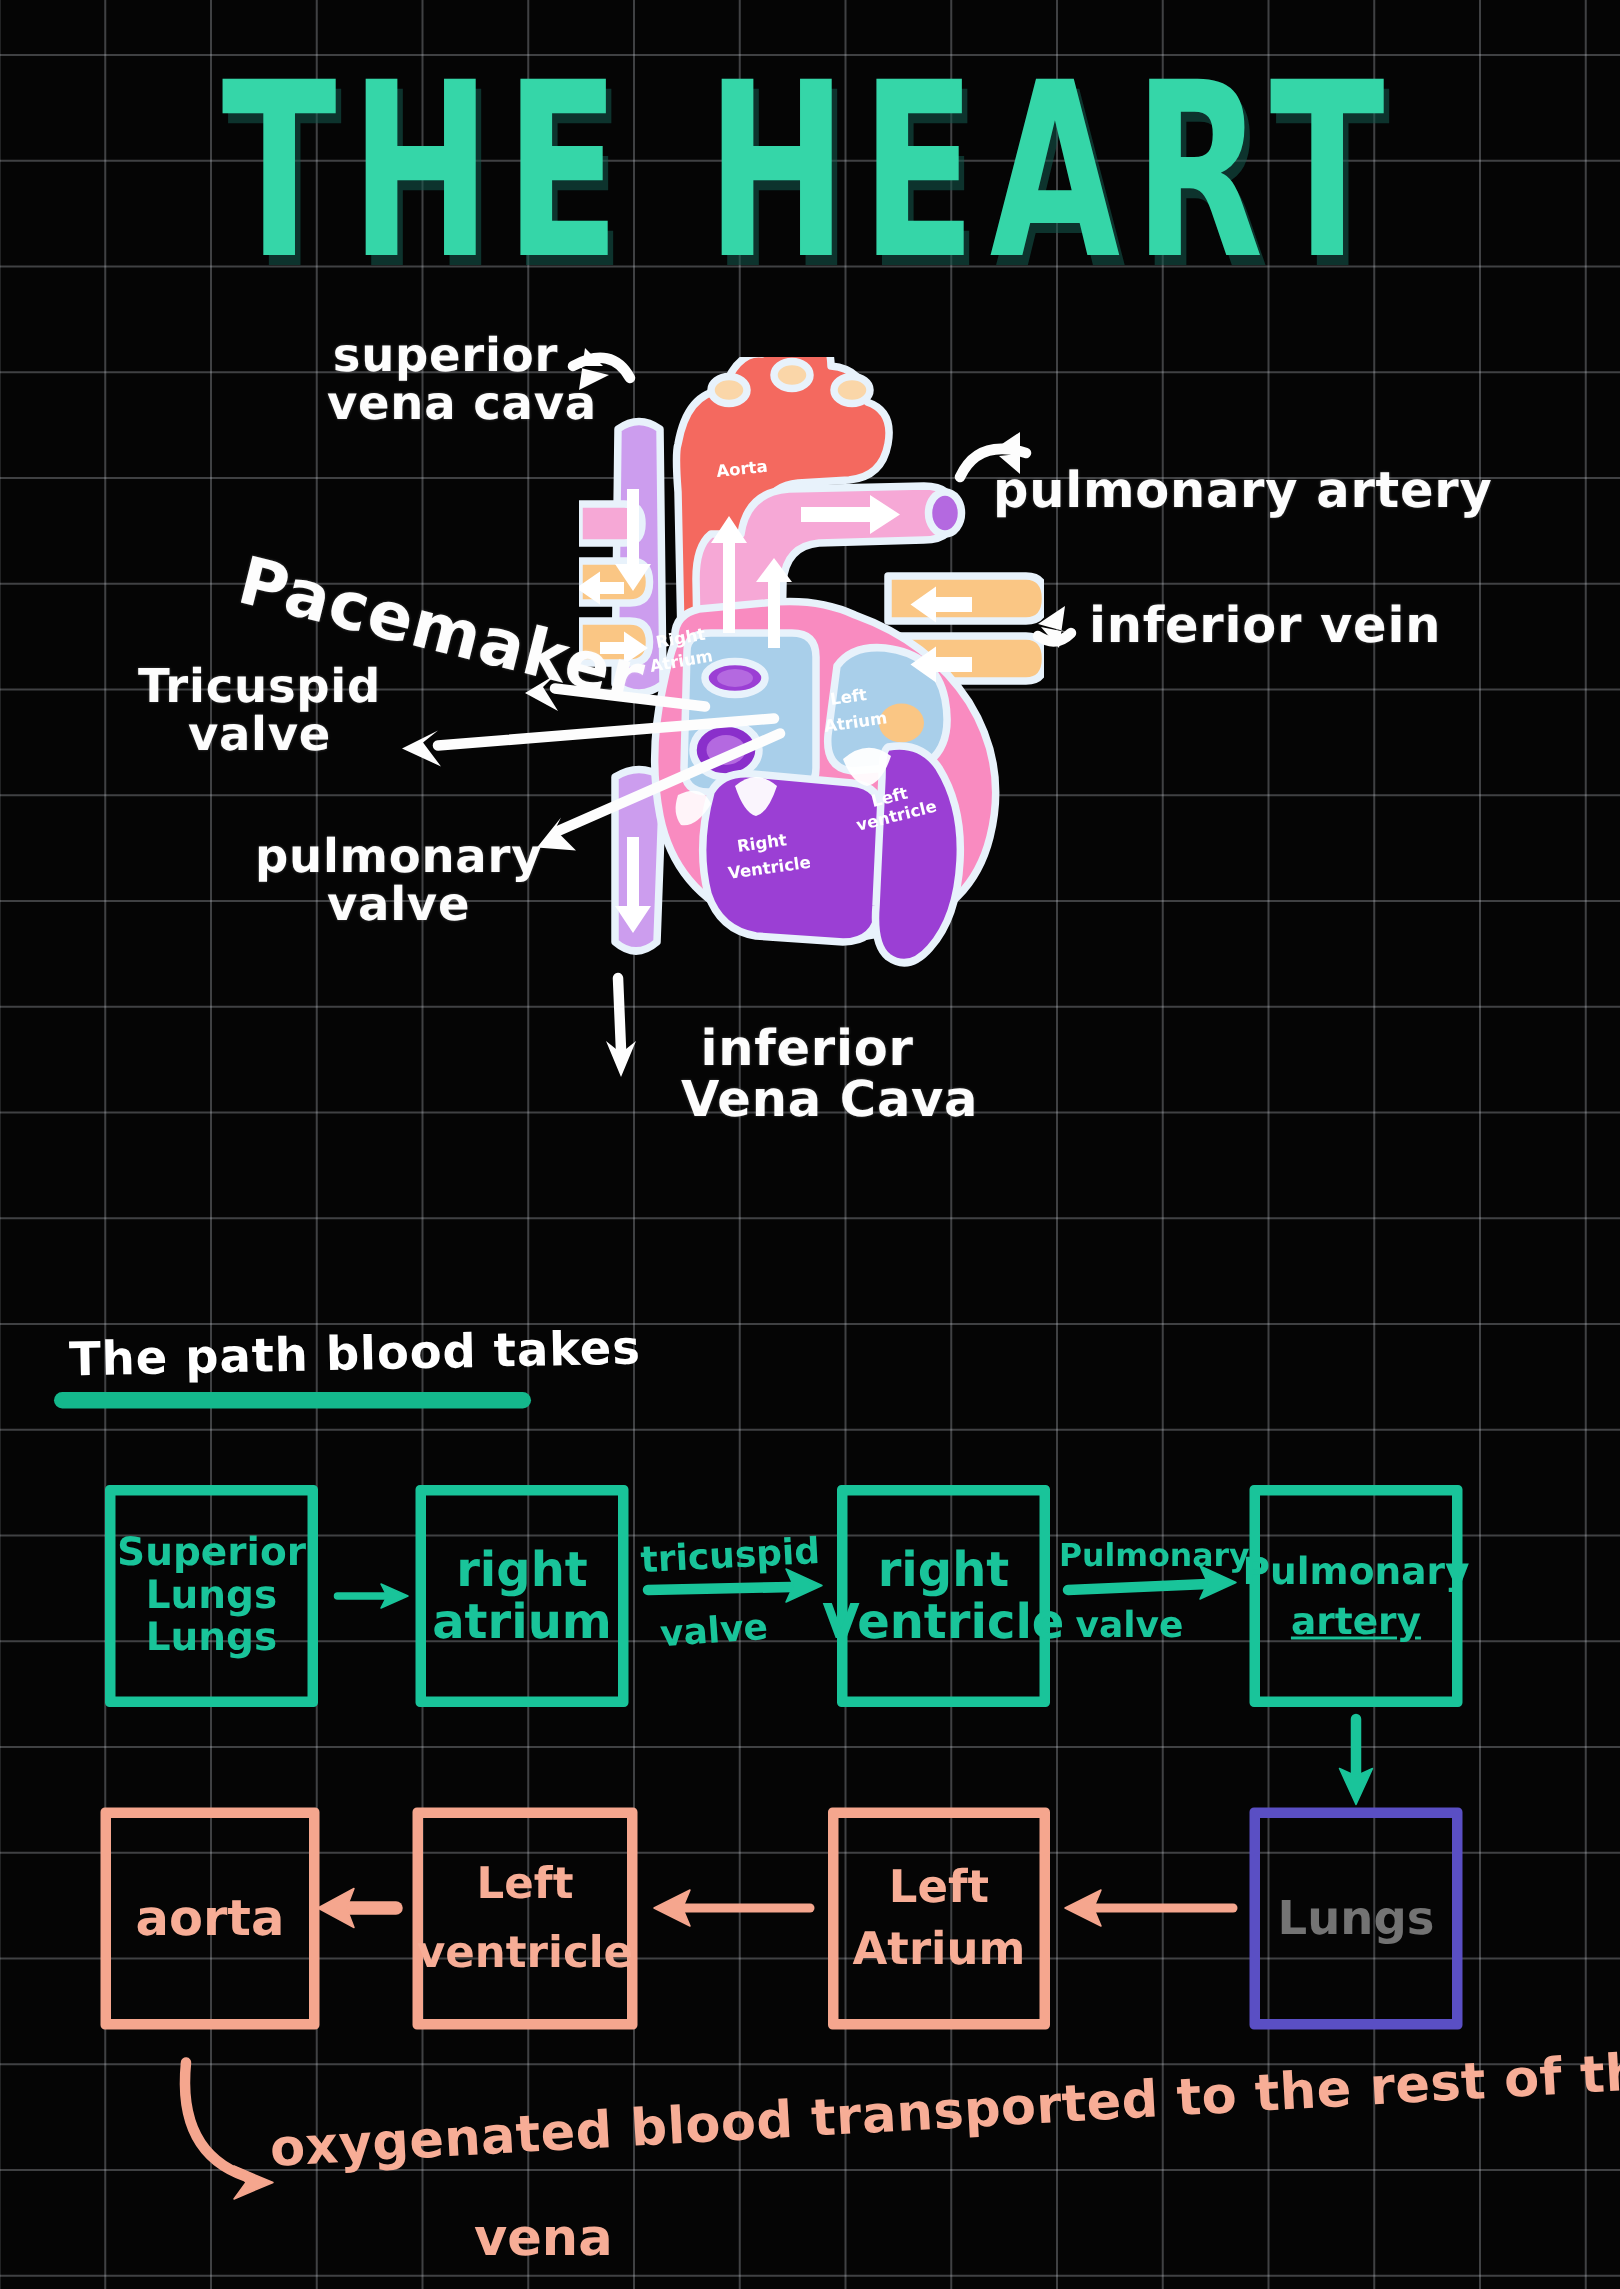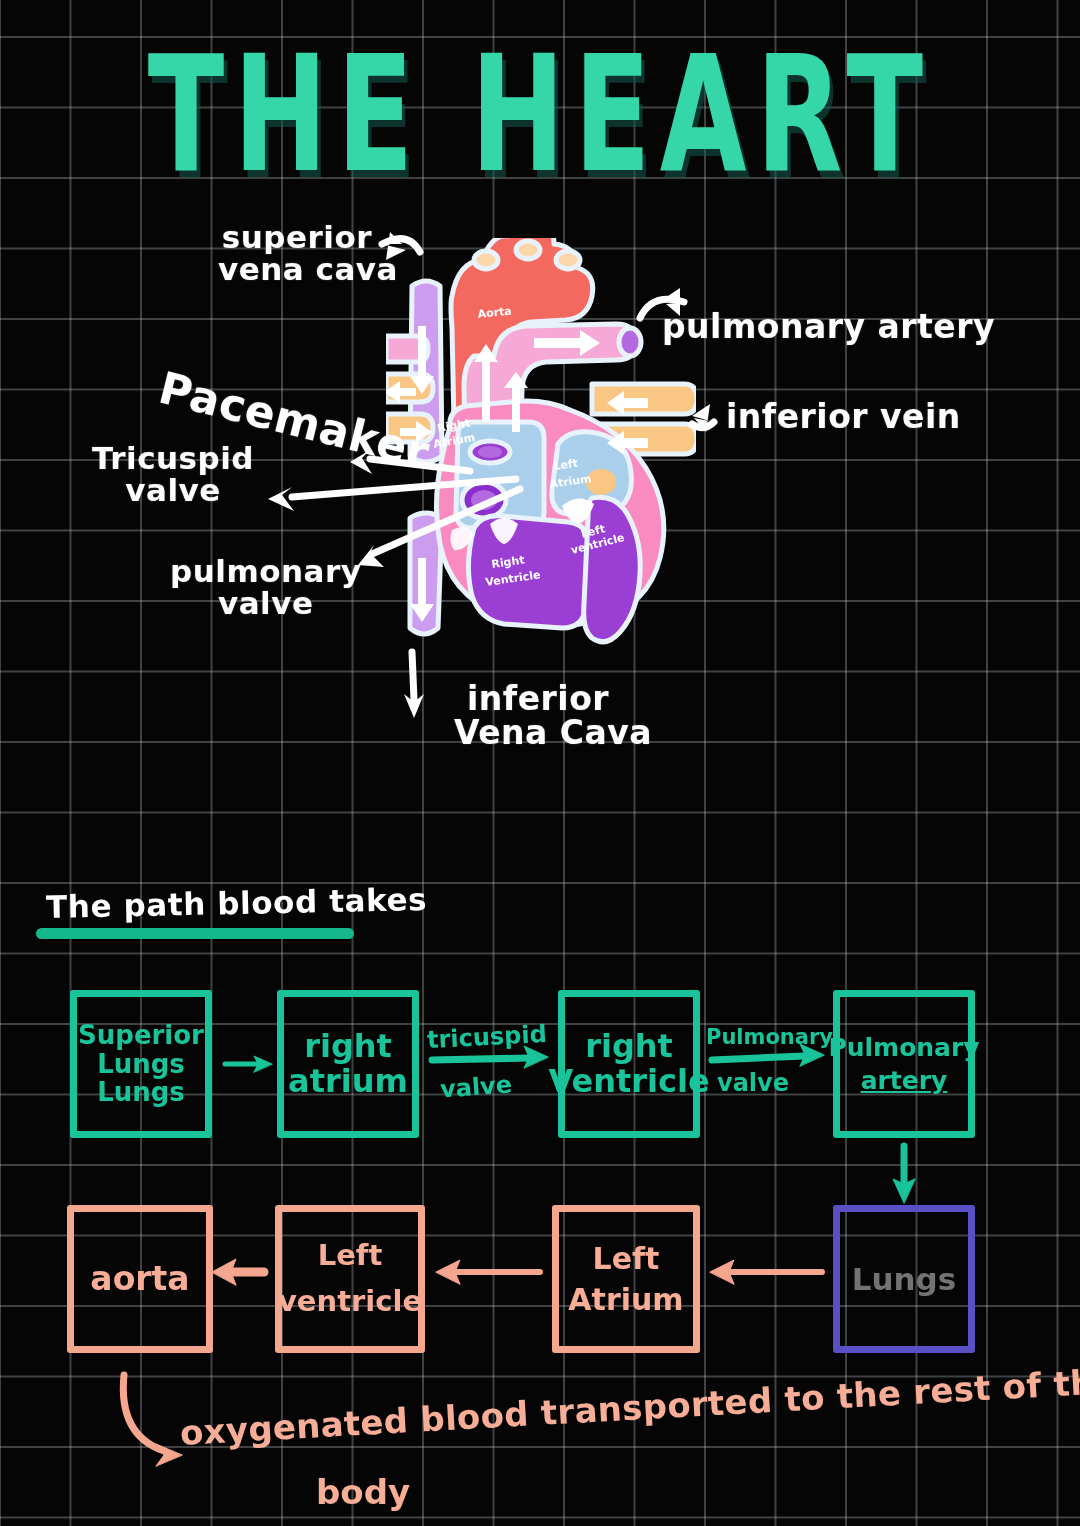--- a/index.html
+++ b/index.html
@@ -318,13 +318,13 @@
 
     <path d="M264 1272 L232 1272" stroke-width="9" fill="none"></path>
     <path d="M212 1272 l24 -13 l-5 13 l5 13 z"></path>
 
     <path d="M124 1375 q-6 60 40 76" stroke-width="7" fill="none"></path>
     <path d="M182 1455 l-26 -11 l8 11 l-8 11 z"></path>
   </g>
 </svg>
 
 <div class="abs" id="bottom-line">oxygenated blood transported to the rest of the</div>
-<div class="abs" id="bottom-line2">body</div>
+<div class="abs" id="bottom-line2">vena</div>
 
 </body></html>

